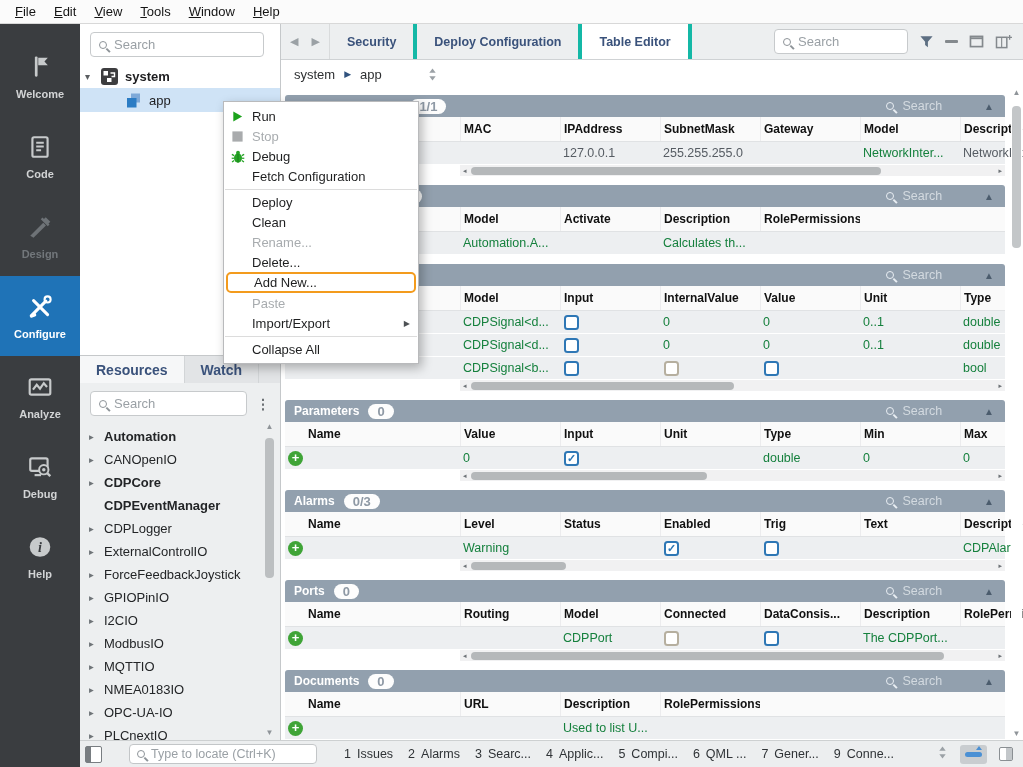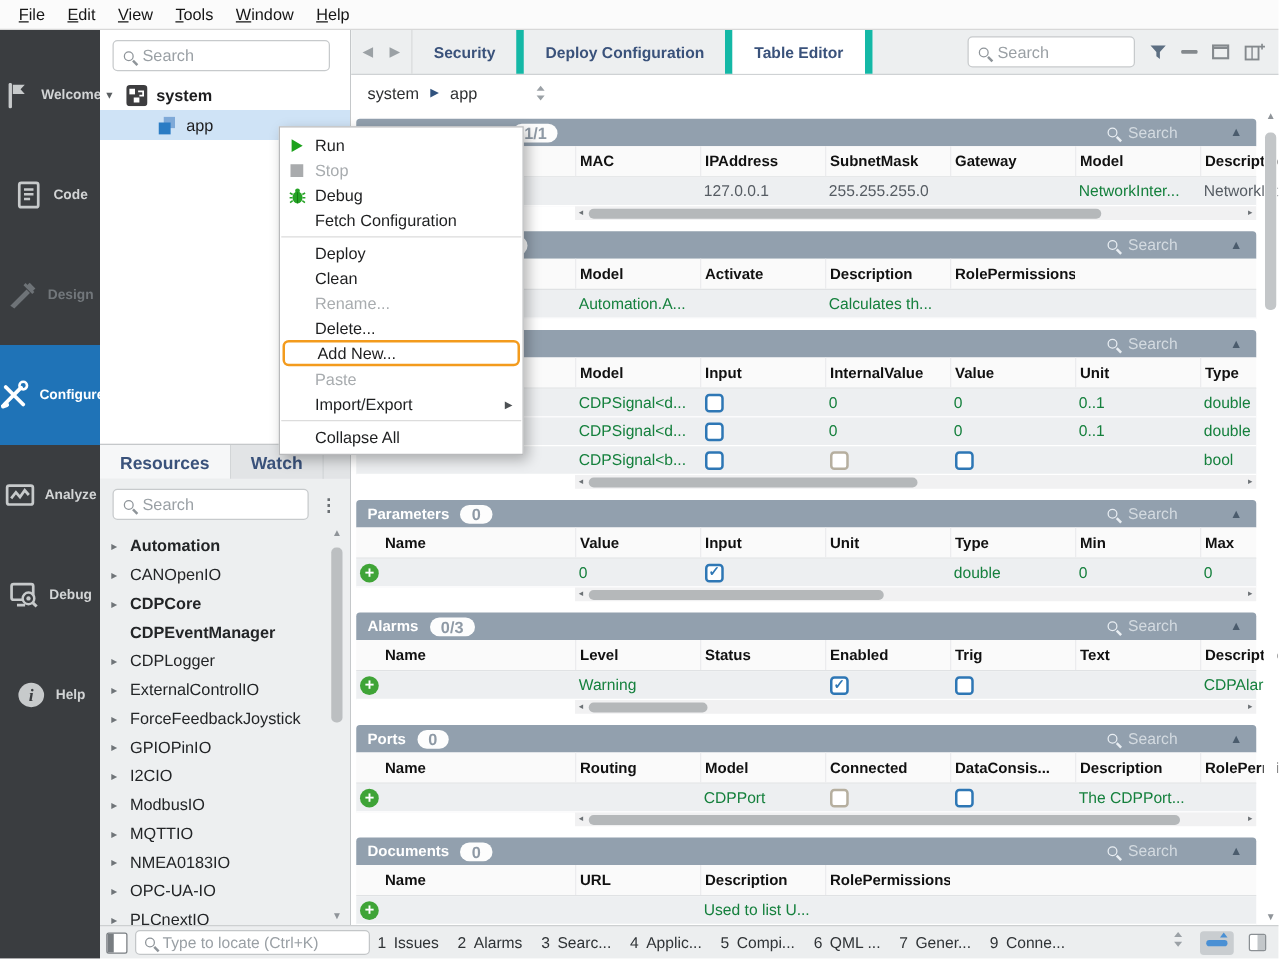--- a/index.html
+++ b/index.html
@@ -9,21 +9,21 @@
 
   
   .menubar { height:24px; background:#fbfbfb; border-bottom:1px solid #d8d8d8; display:flex; align-items:center; padding-left:6px; font-size:13px; color:#151515; }
   .mitem { padding:2px 9px; cursor:default; }
   .mitem .acc { text-decoration:underline; }
 
   .cols { display:flex; height:743px; }
 
   
   .activitybar { width:80px; background:#3a3d40; display:flex; flex-direction:column; padding-top:12px; flex:none; }
-  .act-item { height:80px; display:flex; flex-direction:row; align-items:center; justify-content:center; gap:7px; color:#d2d4d5; font-size:11px; font-weight:bold; }
+  .act-item { height:80px; display:flex; flex-direction:column; align-items:center; justify-content:center; gap:7px; color:#d2d4d5; font-size:11px; font-weight:bold; }
   .act-item.active { background:#1f73b7; color:#fff; }
   .act-item.disabled { color:#72777b; }
   .act-icon { height:28px; display:flex; align-items:center; }
 
   .rightcol { flex:1; display:flex; flex-direction:column; min-width:0;justify-content:space-between; }
   .panes { display:flex; height:716px; min-width:0; }
 
   
   .leftpanel { width:201px; flex:none; border-right:1px solid #c5c8ca; display:flex; flex-direction:column; background:#fff; }
   .explorer { height:331px; background:#fff; }
@@ -55,21 +55,21 @@
   .sbar { position:absolute; right:5px; top:2px; bottom:2px; width:11px; display:flex; flex-direction:column; align-items:center; }
   .sb-arr { font-size:8px; color:#8f9499; line-height:10px; }
   .sb-track { flex:1; width:9px; position:relative; }
   .sb-handle { position:absolute; left:0; width:9px; background:#bcbfc1; border-radius:4px; }
 
   
   .main { flex:1; display:flex; flex-direction:column; background:#fff; position:relative; min-width:0; }
   .tabbar { height:36px; background:#edeff0; border-bottom:1px solid #cfd2d4; display:flex; align-items:stretch; flex:none; }
   .nav-arrows { width:48px; display:flex; align-items:center; justify-content:center; gap:13px; color:#9ba1a5; font-size:11px; flex:none; }
   .etabs { display:flex; }
-  .etab { padding:0 17px; border-right:6px solid #14b8a6; display:flex; align-items:center; font-weight:bold; font-size:12.5px; color:#3a527b; }
+  .etab { padding:0 17px; border-right:4px solid #14b8a6; display:flex; align-items:center; font-weight:bold; font-size:12.5px; color:#3a527b; }
   .etab:first-child { border-left:1px solid #d9dbdc; }
   .etab.active { background:#fff; }
   .tab-right { margin-left:auto; display:flex; align-items:center; gap:11px; padding-right:10px; }
   .tab-right .searchbox { width:134px; height:25px; }
   .icon-btn { display:flex; align-items:center; }
   .minus-glyph { width:13px; height:3px; background:#84898d; border-radius:1px; }
 
   .breadcrumb { height:28px; display:flex; align-items:center; padding-left:13px; font-size:13px; color:#2e3032; gap:9px; background:#fff; flex:none; }
   .bc-sep { font-size:9px; color:#30527e; }
   .bc-sort { margin-left:36px; display:flex; align-items:center; }
@@ -96,21 +96,21 @@
   .plusbtn { width:15px; height:15px; border-radius:50%; background:#3fa437; color:#fff; display:flex; align-items:center; justify-content:center; font-size:13px; font-weight:bold; margin-left:3px; line-height:0; }
   .hscroll { height:11px; margin-left:175px; width:545px; background:#f1f1f2; position:relative; display:flex; align-items:center; justify-content:space-between; padding:0 3px; }
   .hs-arr { font-size:7px; color:#6d7276; line-height:1; z-index:2; }
   .hs-handle { position:absolute; left:11px; top:1.5px; height:8px; background:#b5b8ba; border-radius:4px; }
 
   .vscroll { position:absolute; right:1px; top:64px; bottom:1px; width:11px; display:flex; flex-direction:column; align-items:center; background:#fff; }
   .vs-track { flex:1; width:9px; position:relative; }
   .vs-handle { position:absolute; top:8px; height:142px; width:9px; background:#c3c6c8; border-radius:4px; }
 
   
-  .statusbar { height:27px; background:#eceeef; border-top:1px solid #cdd0d1; display:flex; align-items:center; gap:6px; padding:0 10px 0 5px; flex:none; }
+  .statusbar { height:27px; background:#eceeef; border-top:1px solid #cdd0d1; display:flex; align-items:center; gap:27px; padding:0 10px 0 5px; flex:none; }
   .toggle-btn { width:17px; height:17px; border:1.5px solid #787d81; border-radius:2px; position:relative; background:#fff; flex:none; }
   .toggle-btn::after { content:""; position:absolute; left:0; top:0; bottom:0; width:5px; background:#787d81; }
   .locator { width:188px; height:20px; border:1px solid #c3c6c8; border-radius:4px; background:#fff; display:flex; align-items:center; padding:0 7px; gap:6px; flex:none; }
   .locator input { border:none; outline:none; font-size:12.5px; width:100%; font-family:inherit; background:transparent; }
   .spanes { display:flex; gap:15px; align-items:center; }
   .spane { display:flex; gap:6px; font-size:12.5px; color:#2f3336; }
   .sb-right { margin-left:auto; display:flex; align-items:center; gap:12px; }
   .progress-btn { width:27px; height:19px; background:#c9cdd0; border-radius:3px; display:flex; align-items:center; justify-content:center; position:relative; }
   .progress-bar { width:17px; height:5px; border-radius:2.5px; background:#4a90d4; }
   .progress-btn .tick { position:absolute; top:1px; right:5px; width:0; height:0; border-left:3px solid transparent; border-right:3px solid transparent; border-bottom:4px solid #4a90d4; }

